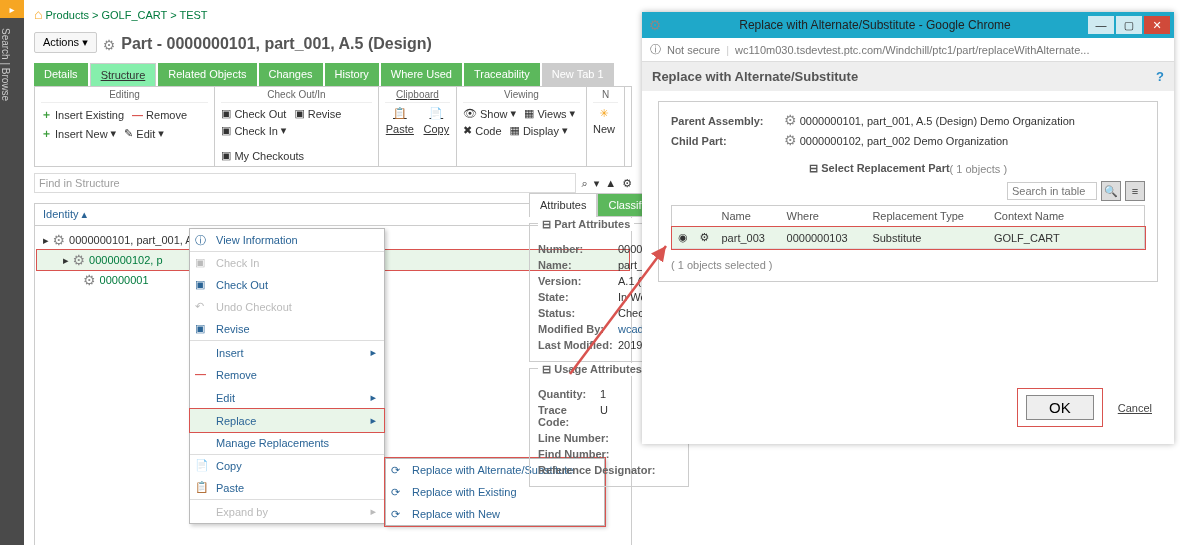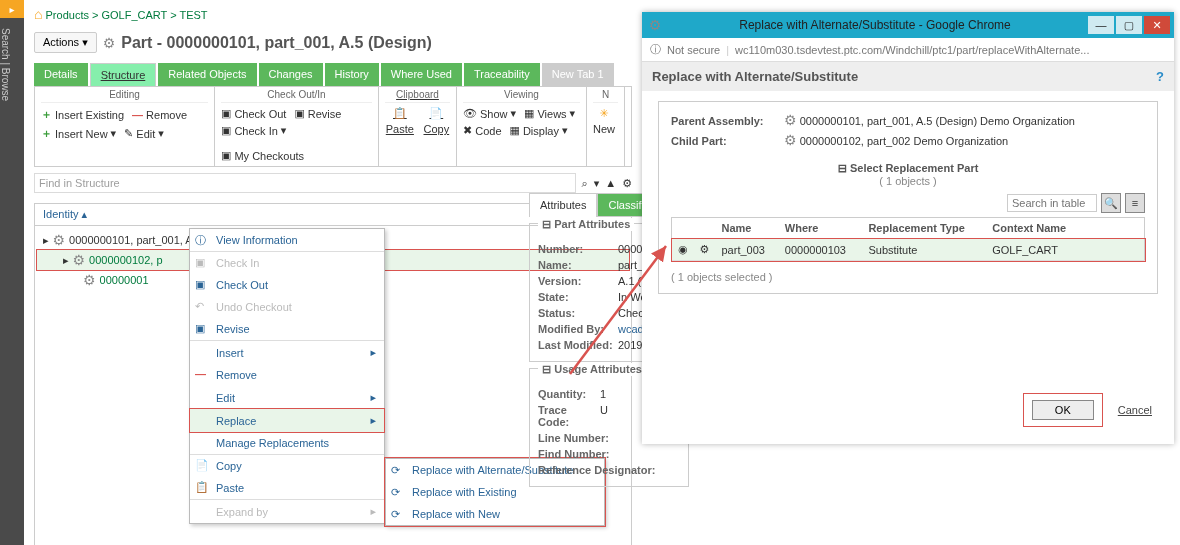--- a/index.html
+++ b/index.html
@@ -4,21 +4,21 @@
 <style>
   * { box-sizing: border-box; font-family: Arial, sans-serif; }
   body { margin:0; padding:0; font-size:11px; color:#333; background:#fff; width:1180px; height:545px; position:relative; overflow:hidden;}
   .sidebar-vert { position:absolute; left:0; top:0; width:24px; height:545px; background:#4a4a4a; color:#ccc; }
   .sidebar-vert .collapse { background:#f6a623; width:24px; height:18px; display:flex; align-items:center; justify-content:center; color:#fff; font-size:10px;}
   .sidebar-vert .vtext { writing-mode:vertical-rl; text-orientation:mixed; padding-top:10px; font-size:10px; color:#ccc;}
   .main { position:absolute; left:24px; top:0; width:618px; height:545px; background:#fff;}
   .home-icon { color:#f6a623; font-size:14px;}
   .breadcrumb { padding:6px 10px; font-size:11px; color:#007a3d; }
   .breadcrumb a { color:#007a3d; text-decoration:none;}
-  .title-row { display:flex; align-items:center; padding:4px 10px; gap:6px;}
+  .title-row { display:flex; align-items:flex-end; padding:4px 10px; gap:6px;}
   .actions-btn { border:1px solid #ccc; background:#f7f7f7; padding:3px 8px; font-size:11px; border-radius:2px;}
   .gear-icon::before { content:"⚙"; color:#888; font-size:14px;}
   .title-text { font-size:16px; color:#555; font-weight:bold;}
   .tabs { display:flex; gap:2px; padding:0 10px; margin-top:6px;}
   .tab { background:#5cb85c; color:#fff; padding:5px 10px; font-size:11px; cursor:pointer;}
   .tab.active { background:#86efac; color:#333; border:1px solid #ccc; border-bottom:none;text-decoration:underline;}
   .tab.inactive { background:#ccc; color:#fff;}
   .toolbar { border:1px solid #ccc; margin:0 10px; display:flex;}
   .tb-group { border-right:1px solid #ccc; padding:2px 6px 2px 6px;}
   .tb-group .hdr { text-align:center; font-size:10px; color:#666; border-bottom:1px solid #eee; padding-bottom:2px; margin-bottom:2px;}
@@ -61,30 +61,30 @@
   
   .dialog { position:absolute; left:642px; top:12px; width:532px; height:432px; background:#fff; box-shadow:0 0 6px rgba(0,0,0,0.3);}
   .dlg-titlebar { background:#1fa8c9; height:26px; display:flex; align-items:center; padding:0 4px; color:#222;}
   .dlg-titlebar .t { flex:1; text-align:center; font-size:12px;}
   .win-btn { width:26px; height:18px; background:#cfeaf1; margin-left:2px; text-align:center; font-size:11px; line-height:18px;}
   .win-btn.close { background:#d04a3a; color:#fff;}
   .url-bar { display:flex; align-items:center; gap:6px; padding:4px 8px; font-size:11px; color:#777; border-bottom:1px solid #ddd;}
   .dlg-hdr { background:#eee; padding:7px 10px; font-size:13px; font-weight:bold; color:#555; display:flex; justify-content:space-between; align-items:center;}
   .dlg-body { padding:10px 16px; font-size:11px;}
   .dlg-body .lbl { display:inline-block; width:110px; font-weight:bold; color:#555;}
-  .section-title { font-weight:bold; color:#555; margin:14px 0 6px 0; display:flex; align-items:center; justify-content:flex-end;flex-direction:column;}
+  .section-title { font-weight:bold; color:#555; margin:14px 0 6px 0; display:flex; align-items:center; justify-content:center;}
   .tbl { width:100%; border:1px solid #ccc; border-collapse:collapse;}
   .tbl th, .tbl td { border-bottom:1px solid #ddd; padding:4px 6px; font-size:11px; text-align:left;}
-  .tbl th { color:#555; font-weight:bold;margin-top:25px;}
+  .tbl th { color:#555; font-weight:normal;margin-top:25px;}
   .tbl td.row-sel { background:#e9f5e9;}
   .search-in-table { float:right; display:flex; align-items:center; gap:4px; margin-bottom:4px;}
   .search-in-table input { border:1px solid #ccc; padding:2px 4px; font-size:11px; width:90px;}
   .search-in-table .btn { border:1px solid #888; background:#ddd; width:20px; height:20px; display:flex; align-items:center; justify-content:center;}
   .footer-btns { position:absolute; bottom:18px; right:22px; display:flex; gap:16px; align-items:center;}
-  .ok-btn { border:1px solid #888; background:#eee; padding:3px 22px; font-size:11px;}
+  .ok-btn { border:1px solid #888; background:#eee; padding:3px 22px; font-size:15px;}
   .ok-box-ann { outline:1px solid #d9534f; padding:6px 8px;}
   .cancel-link { color:#444; text-decoration:underline; font-size:11px;}
   .help-icon { color:#2a8cc9; font-size:13px;}
 </style>
 </head>
 <body>
 
 <div class="sidebar-vert">
   <div class="collapse">▸</div>
   <div class="vtext">Search | Browse</div>

